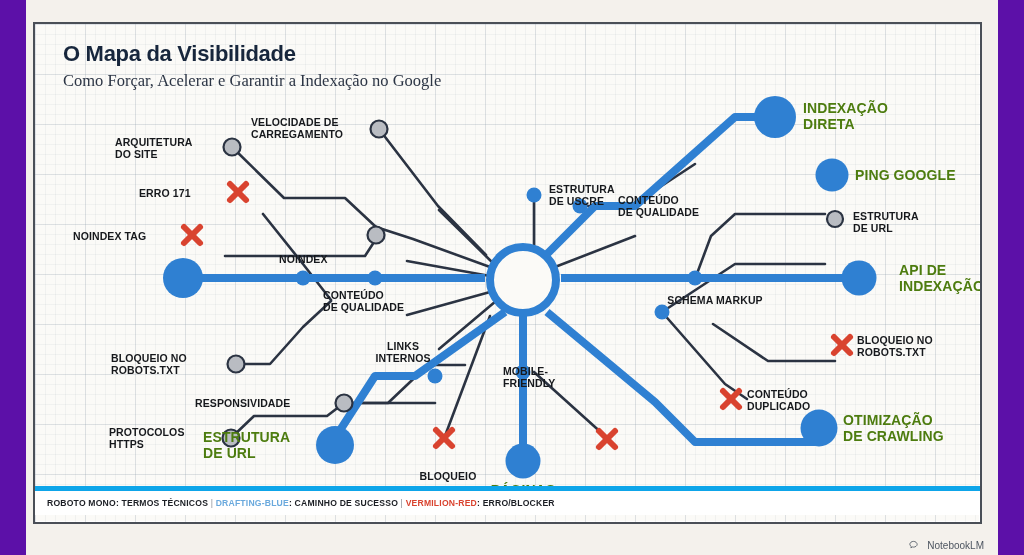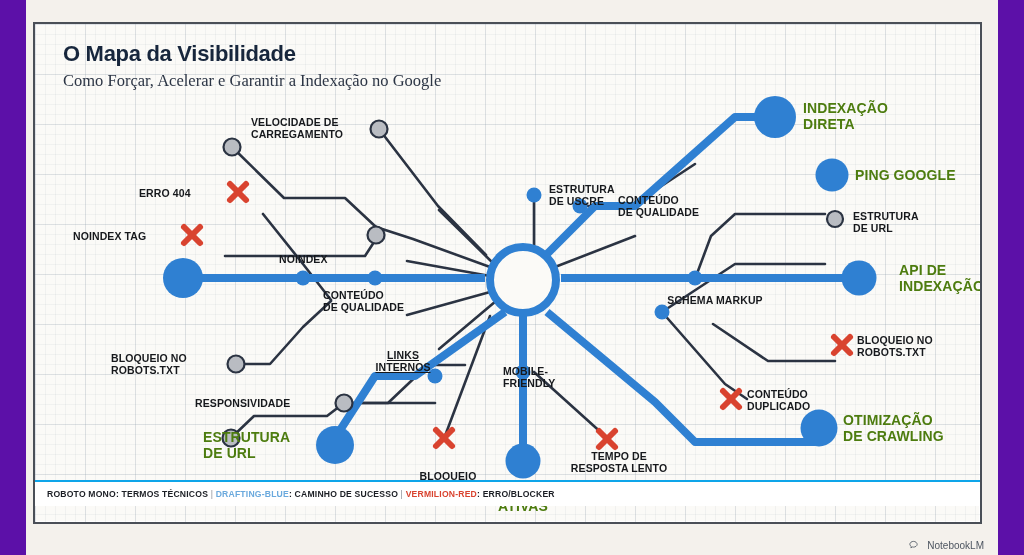--- a/index.html
+++ b/index.html
@@ -55,22 +55,22 @@
     font-size:10.5px;font-weight:bold;color:#16181c;
     line-height:1.18;letter-spacing:.1px;
     white-space:pre-line;
   }
   .lbl.r{text-align:left;}
   .lbl.l{text-align:left;}
   .lbl.c{text-align:center;}
   .lbl.big{font-size:14px;color:#4d7c0f;line-height:1.15;}
 
   .footer{
-    position:absolute;left:0;right:0;bottom:16px;height:24px;
-    background:#ffffff;border-top:2px solid #0ea5e9;
+    position:absolute;left:0;right:0;bottom:7px;height:24px;
+    background:#ffffff;border-top:5px solid #0ea5e9;
     display:flex;align-items:center;z-index:7;
   }
   .footer-text{
     font-size:8.6px;font-weight:bold;color:#1b1e24;
     letter-spacing:.2px;padding-left:12px;
   }
   .footer-text .blue{color:#6aa9dd;}
   .footer-text .red{color:#d9432f;}
   .footer-text .sep{color:#8d9199;font-weight:normal;}
 
@@ -220,69 +220,71 @@
 
     <div class="lbl l big" style="left:808px;top:388px;width:140px;">OTIMIZAÇÃO
 DE CRAWLING</div>
 
     <div class="lbl r big" style="left:168px;top:405px;width:110px;">ESTRUTURA
 DE URL</div>
 
     <div class="lbl c big" style="left:438px;top:458px;width:100px;">PÁGINAS
 ATIVAS</div>
 
+    <div class="lbl r" style="left:80px;top:112px;width:104px;">ARQUITETURA
+DO SITE</div>
 
     <div class="lbl r" style="left:216px;top:92px;width:118px;">VELOCIDADE DE
 CARREGAMENTO</div>
 
     <div class="lbl l" style="left:244px;top:229px;width:90px;">NOINDEX</div>
 
     <div class="lbl r" style="left:76px;top:328px;width:110px;">BLOQUEIO NO
 ROBOTS.TXT</div>
 
     <div class="lbl r" style="left:160px;top:373px;width:136px;">RESPONSIVIDADE</div>
 
+    <div class="lbl r" style="left:74px;top:402px;width:108px;">PROTOCOLOS
+HTTPS</div>
 
     <div class="lbl l" style="left:818px;top:186px;width:100px;">ESTRUTURA
 DE URL</div>
 
     <div class="lbl l" style="left:514px;top:159px;width:98px;">ESTRUTURA
 DE USCRE</div>
 
     <div class="lbl l" style="left:583px;top:170px;width:110px;">CONTEÚDO
 DE QUALIDADE</div>
 
     <div class="lbl l" style="left:288px;top:265px;width:110px;">CONTEÚDO
 DE QUALIDADE</div>
 
     <div class="lbl c" style="left:620px;top:270px;width:120px;">SCHEMA MARKUP</div>
 
-    <div class="lbl c" style="left:326px;top:325px;width:84px;text-decoration:underline;">LINKS
+    <div class="lbl c" style="left:326px;top:316px;width:84px;">LINKS
 INTERNOS</div>
 
     <div class="lbl l" style="left:468px;top:341px;width:86px;">MOBILE-
 FRIENDLY</div>
 
-    <div class="lbl r" style="left:104px;top:163px;width:88px;">ERRO 404</div>
+    <div class="lbl r" style="left:104px;top:163px;width:88px;">ERRO 171</div>
 
     <div class="lbl r" style="left:38px;top:206px;width:108px;">NOINDEX TAG</div>
 
     <div class="lbl l" style="left:822px;top:310px;width:120px;">BLOQUEIO NO
 ROBOTS.TXT</div>
 
     <div class="lbl l" style="left:712px;top:364px;width:104px;">CONTEÚDO
 DUPLICADO</div>
 
     <div class="lbl c" style="left:352px;top:434px;width:122px;">
       <span>BLOQUEIO</span><br>
       <span>no ROBOTS.TXT</span>
     </div>
 
-    <div class="lbl c" style="left:524px;top:426px;width:120px;">TEMPO DE
-RESPOSTA LENTO</div>
 
     <div class="footer">
       <div class="footer-text">
         <span>ROBOTO MONO: TERMOS TÉCNICOS</span><span class="sep"> | </span><span class="blue">DRAFTING-BLUE</span><span>: CAMINHO DE SUCESSO</span><span class="sep"> | </span><span class="red">VERMILION-RED</span><span>: ERRO/BLOCKER</span>
       </div>
     </div>
   </div>
 
   <div class="watermark">
     <svg class="wm-ico" viewBox="0 0 24 24">

